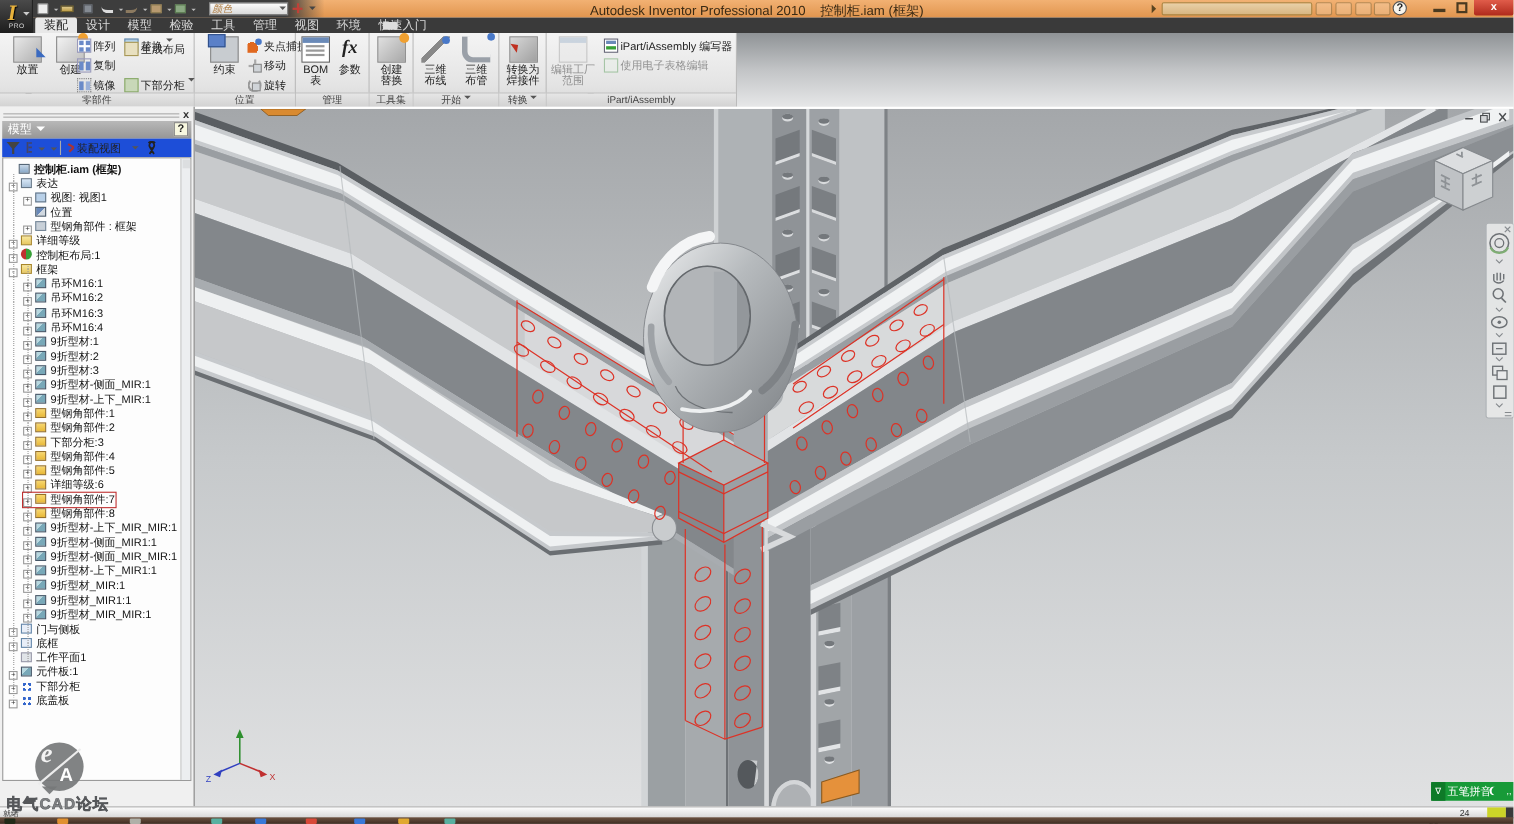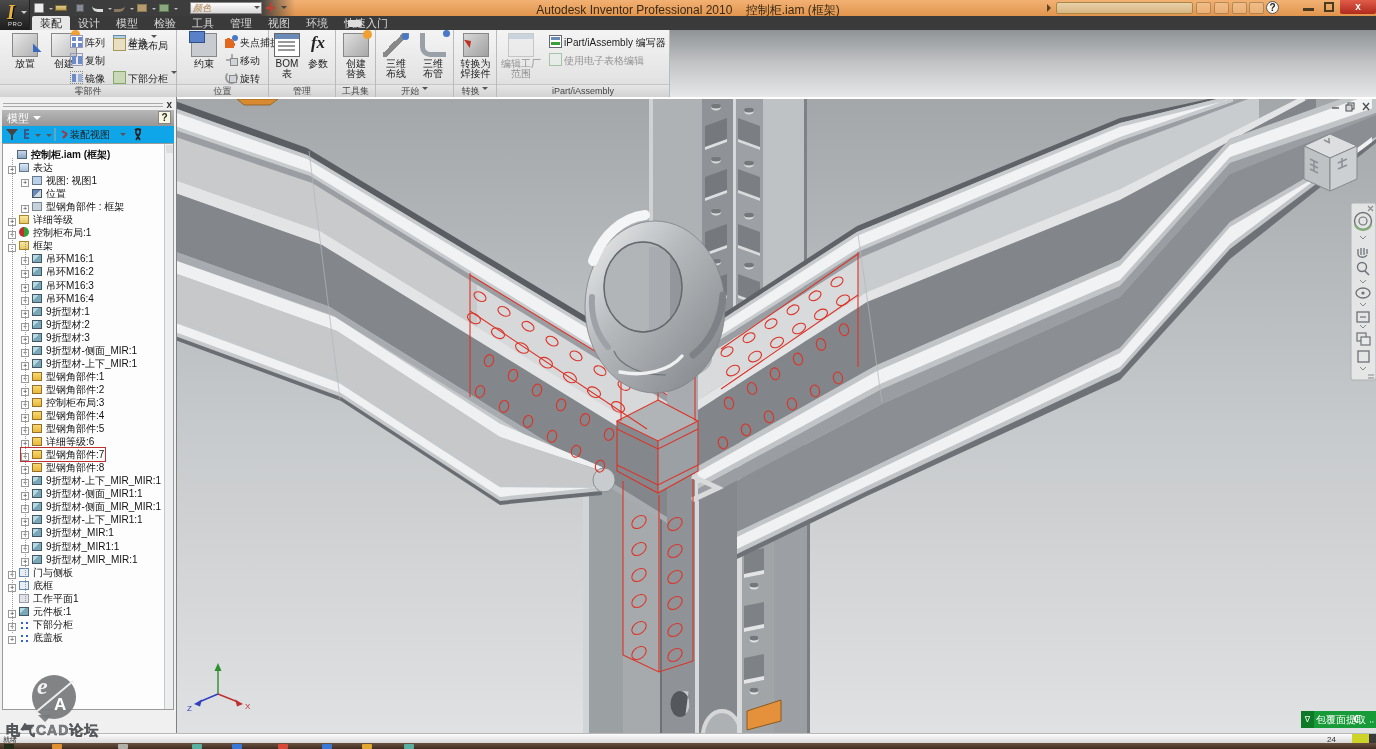--- a/index.html
+++ b/index.html
@@ -95,21 +95,21 @@
 .si-ipart{background:#fff;border:1px solid #667;}
 .si-ipart:after{content:"";position:absolute;left:1px;top:1px;width:9px;height:3px;background:#6a8ab8;box-shadow:0 5px 0 #38a038}
 .si-sheet{background:#e8f0e8;border:1px solid #595}
 
 #panel{position:absolute;left:0;top:97px;width:177px;height:636px;background:#f0f0f0;border-right:1px solid #808080}
 #pgrip{position:absolute;left:3px;top:6px;width:160px;height:4px;border-top:1px solid #aaa;border-bottom:1px solid #aaa}
 #pclosex{position:absolute;right:4px;top:2px;font-size:10px;color:#333;font-weight:bold}
 #phead{position:absolute;left:2px;top:13px;width:172px;height:16px;background:linear-gradient(#b8b8b8,#969696);color:#fff;font-size:11px;line-height:16px;padding-left:5px}
 #phead .hda{display:inline-block;width:0;height:0;border:4px solid transparent;border-top-color:#fff;margin-left:4px;vertical-align:-2px}
 #phelp{position:absolute;right:3px;top:1px;width:13px;height:13px;background:#f8f8e0;border:1px solid #888;color:#222;font:bold 10px "Liberation Sans";text-align:center;line-height:12px}
-#ptool{position:absolute;left:2px;top:29px;width:172px;height:17px;background:#0ea5e9}
+#ptool{position:absolute;left:2px;top:29px;width:172px;height:17px;background:#1d4ed8}
 #ptree{position:absolute;left:2px;top:46px;width:172px;height:567px;background:#fdfdfd;border:1px solid #9a9a9a;overflow:hidden}
 .trow{position:absolute;left:0;height:13px;font-size:10px;color:#111;white-space:nowrap}
 .troot{font-weight:bold}
 .trow .tin{display:inline-block;height:13px;line-height:13px}
 .tsel{outline:1px solid #c03030}
 .exp,.noexp{display:inline-block;width:8px;height:8px;margin-right:3px;vertical-align:-1px}
 .exp{border:1px solid #999;background:#fff;font:7px/6px "Liberation Mono";text-align:center;color:#333}
 .ti{display:inline-block;width:10px;height:9px;margin-right:3px;vertical-align:-1px;position:relative}
 .ti-root{background:linear-gradient(#c8d8e8,#88a8c8);border:1px solid #567}
 .ti-expr{background:linear-gradient(#d8e8f8,#a8c0d8);border:1px solid #678}
@@ -624,21 +624,21 @@
         <div class="trow" style="top:121.44999999999999px;padding-left:18px"><span class="tin"><span class="exp">+</span><span class="ti ti-part"></span><span class="tl">吊环M16:2</span></span></div>
         <div class="trow" style="top:134.5px;padding-left:18px"><span class="tin"><span class="exp">+</span><span class="ti ti-part"></span><span class="tl">吊环M16:3</span></span></div>
         <div class="trow" style="top:147.55px;padding-left:18px"><span class="tin"><span class="exp">+</span><span class="ti ti-part"></span><span class="tl">吊环M16:4</span></span></div>
         <div class="trow" style="top:160.60000000000002px;padding-left:18px"><span class="tin"><span class="exp">+</span><span class="ti ti-part"></span><span class="tl">9折型材:1</span></span></div>
         <div class="trow" style="top:173.65000000000003px;padding-left:18px"><span class="tin"><span class="exp">+</span><span class="ti ti-part"></span><span class="tl">9折型材:2</span></span></div>
         <div class="trow" style="top:186.70000000000005px;padding-left:18px"><span class="tin"><span class="exp">+</span><span class="ti ti-part"></span><span class="tl">9折型材:3</span></span></div>
         <div class="trow" style="top:199.75000000000006px;padding-left:18px"><span class="tin"><span class="exp">+</span><span class="ti ti-part"></span><span class="tl">9折型材-侧面_MIR:1</span></span></div>
         <div class="trow" style="top:212.80000000000007px;padding-left:18px"><span class="tin"><span class="exp">+</span><span class="ti ti-part"></span><span class="tl">9折型材-上下_MIR:1</span></span></div>
         <div class="trow" style="top:225.85000000000008px;padding-left:18px"><span class="tin"><span class="exp">+</span><span class="ti ti-ybox"></span><span class="tl">型钢角部件:1</span></span></div>
         <div class="trow" style="top:238.9000000000001px;padding-left:18px"><span class="tin"><span class="exp">+</span><span class="ti ti-ybox"></span><span class="tl">型钢角部件:2</span></span></div>
-        <div class="trow" style="top:251.9500000000001px;padding-left:18px"><span class="tin"><span class="exp">+</span><span class="ti ti-ybox"></span><span class="tl">控制柜布局:3</span></span></div>
+        <div class="trow" style="top:251.9500000000001px;padding-left:18px"><span class="tin"><span class="exp">+</span><span class="ti ti-ybox"></span><span class="tl">下部分柜:3</span></span></div>
         <div class="trow" style="top:265.0000000000001px;padding-left:18px"><span class="tin"><span class="exp">+</span><span class="ti ti-ybox"></span><span class="tl">型钢角部件:4</span></span></div>
         <div class="trow" style="top:278.0500000000001px;padding-left:18px"><span class="tin"><span class="exp">+</span><span class="ti ti-ybox"></span><span class="tl">型钢角部件:5</span></span></div>
         <div class="trow" style="top:291.10000000000014px;padding-left:18px"><span class="tin"><span class="exp">+</span><span class="ti ti-ybox"></span><span class="tl">详细等级:6</span></span></div>
         <div class="trow" style="top:304.15000000000015px;padding-left:18px"><span class="tin tsel"><span class="exp">+</span><span class="ti ti-yboxsel"></span><span class="tl">型钢角部件:7</span></span></div>
         <div class="trow" style="top:317.20000000000016px;padding-left:18px"><span class="tin"><span class="exp">+</span><span class="ti ti-ybox"></span><span class="tl">型钢角部件:8</span></span></div>
         <div class="trow" style="top:330.25000000000017px;padding-left:18px"><span class="tin"><span class="exp">+</span><span class="ti ti-part"></span><span class="tl">9折型材-上下_MIR_MIR:1</span></span></div>
         <div class="trow" style="top:343.3000000000002px;padding-left:18px"><span class="tin"><span class="exp">+</span><span class="ti ti-part"></span><span class="tl">9折型材-侧面_MIR1:1</span></span></div>
         <div class="trow" style="top:356.3500000000002px;padding-left:18px"><span class="tin"><span class="exp">+</span><span class="ti ti-part"></span><span class="tl">9折型材-侧面_MIR_MIR:1</span></span></div>
         <div class="trow" style="top:369.4000000000002px;padding-left:18px"><span class="tin"><span class="exp">+</span><span class="ti ti-part"></span><span class="tl">9折型材-上下_MIR1:1</span></span></div>
         <div class="trow" style="top:382.4500000000002px;padding-left:18px"><span class="tin"><span class="exp">+</span><span class="ti ti-part"></span><span class="tl">9折型材_MIR:1</span></span></div>
@@ -657,21 +657,21 @@
         </div>
       </div>
   </div>
   <div id="wmark">
       <div id="wslash"></div>
     </div>
     <div id="wtail"></div>
   <div id="wtext">电气CAD论坛</div>
   <div id="ime">
       <span class="dk">∇</span>
-      <span class="tx">包覆面提取</span>
+      <span class="tx">五笔拼音</span>
       <span class="mn"></span>
       <span class="pp">,,</span>
     </div>
   <div id="status">
       <span class="rdy">就绪</span>
       <span class="n1">58</span>
       <span class="n2">24</span>
       <span class="yb"></span>
       <span class="bb"></span>
     </div>

